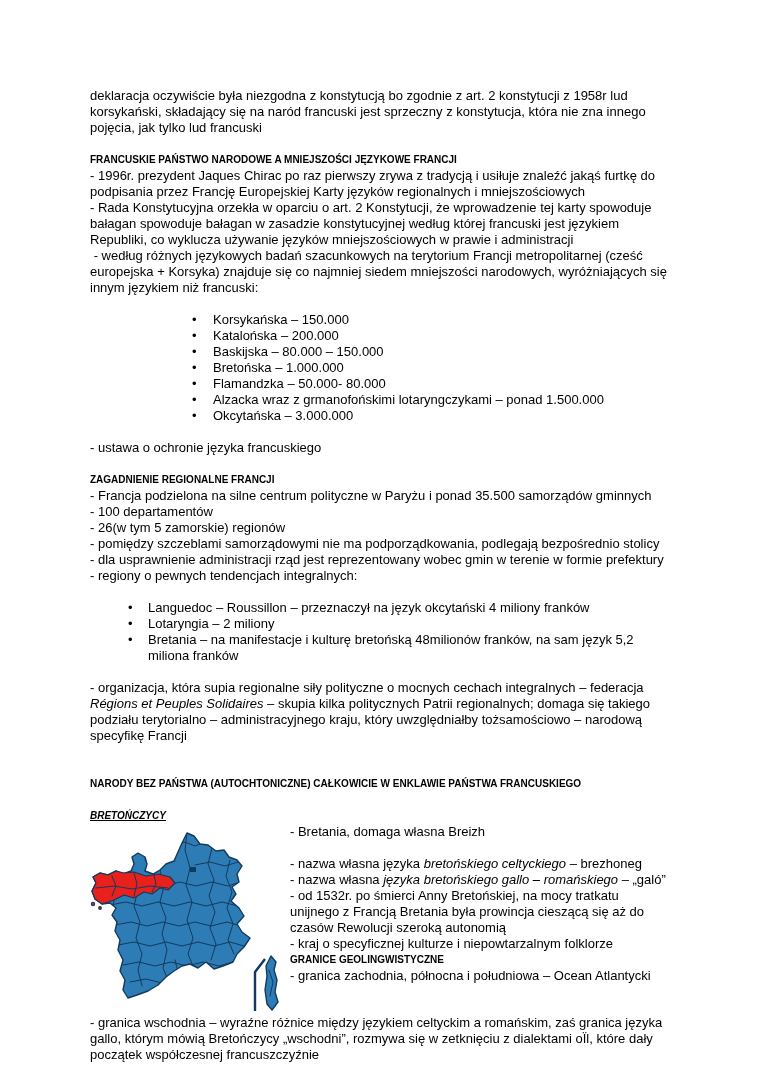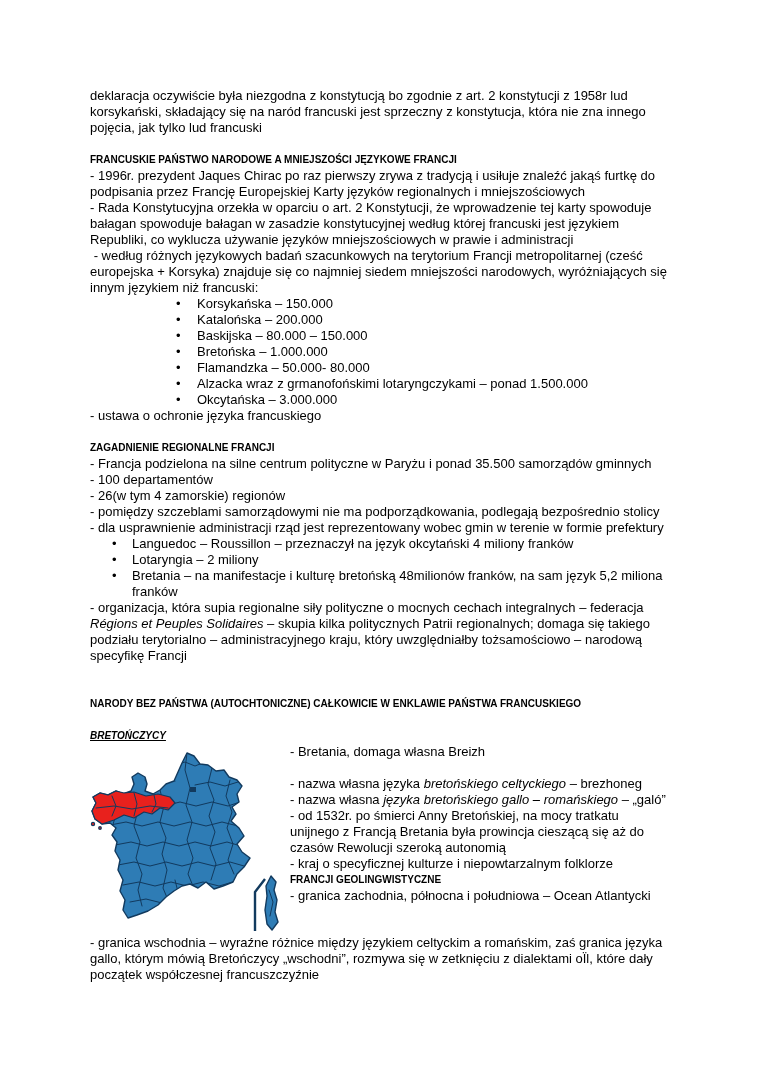--- a/index.html
+++ b/index.html
@@ -17,21 +17,21 @@
     -webkit-font-smoothing:antialiased;
   }
   .page{padding:88px 90px 0 90px;width:580px;}
   p{margin:0;}
   .pre{white-space:pre-wrap;}
   .blank{height:16px;}
   .blank2{height:32px;}
   h2,h3,h4{font-size:10px;line-height:16px;margin:0;font-weight:bold;}
   .title-underline-italic{font-style:italic;text-decoration:underline;}
   em.doc-italic{}
-  ul{margin:0;padding:0;list-style:none;}
+  ul{margin:16px;padding:0;list-style:none;}
   ul.list-deep li{position:relative;padding-left:107px;}
   ul.list-deep li::before{content:"•";position:absolute;left:86px;top:0;}
   ul.list-shallow li{position:relative;padding-left:42px;}
   ul.list-shallow li::before{content:"•";position:absolute;left:22px;top:0;}
   .breton-body{overflow:visible;}
   .map-wrap{float:left;width:192px;height:185px;margin:6px 8px 0 0;}
   .clear{clear:both;}
   svg{display:block;}
   .fr-land{fill:var(--map-blue);stroke:var(--map-border);stroke-width:1.4;stroke-linejoin:round;}
   .fr-mesh{fill:none;stroke:var(--map-border);stroke-width:1;stroke-linejoin:round;stroke-linecap:round;}
@@ -63,23 +63,24 @@
     <li>Okcytańska – 3.000.000</li>
   </ul>
 
   <p>- ustawa o ochronie języka francuskiego</p>
 
   <div class="blank"></div>
 
   <h2>ZAGADNIENIE REGIONALNE FRANCJI</h2>
   <p>- Francja podzielona na silne centrum polityczne w Paryżu i  ponad 35.500 samorządów gminnych</p>
   <p>- 100 departamentów</p>
-  <p>- 26(w tym 4 zamorskie) regionów</p>
+  <p>- 26(w tym 5 zamorskie) regionów</p>
   <p>- pomiędzy szczeblami samorządowymi nie ma podporządkowania, podlegają bezpośrednio stolicy</p>
   <p>- dla usprawnienie administracji rząd jest reprezentowany wobec gmin w terenie w formie prefektury</p>
+  <p>- regiony o pewnych tendencjach integralnych:</p>
 
   <ul class="list-shallow">
     <li>Languedoc – Roussillon – przeznaczył na język okcytański 4 miliony franków</li>
     <li>Lotaryngia – 2 miliony</li>
     <li>Bretania – na manifestacje i kulturę bretońską 48milionów franków, na sam język 5,2 miliona franków</li>
   </ul>
 
   <p><span>- organizacja, która supia regionalne siły polityczne o mocnych cechach integralnych – federacja </span><em class="doc-italic">Régions et Peuples Solidaires</em><span> – skupia kilka politycznych Patrii regionalnych; domaga się takiego podziału terytorialno – administracyjnego kraju, który uwzględniałby tożsamościowo – narodową specyfikę Francji</span></p>
 
   <div class="blank2"></div>
@@ -138,19 +139,19 @@
       </svg>
     </div>
 
     <p>- Bretania, domaga własna Breizh</p>
     <div class="blank"></div>
     <p><span>- nazwa własna języka </span><em class="doc-italic">bretońskiego celtyckiego</em><span> – brezhoneg</span></p>
     <p><span>- nazwa własna </span><em class="doc-italic">języka bretońskiego gallo – romańskiego</em><span> – „galó”</span></p>
     <p>- od 1532r. po śmierci Anny Bretońskiej, na mocy tratkatu unijnego z Francją Bretania była prowincja cieszącą się aż do czasów Rewolucji szeroką autonomią</p>
     <p>- kraj o specyficznej kulturze i niepowtarzalnym folklorze</p>
 
-    <h4>FRANCJI GEOLINGWISTYCZNE</h4>
+    <h4>GRANICE GEOLINGWISTYCZNE</h4>
     <p>- granica zachodnia, północna i południowa – Ocean Atlantycki</p>
   </div>
 
   <p class="clear">- granica wschodnia – wyraźne różnice między językiem celtyckim a romańskim, zaś granica języka gallo, którym mówią Bretończycy „wschodni”, rozmywa się w zetknięciu z dialektami oÏl, które dały początek współczesnej francuszczyźnie</p>
 
 </div>
 
 </body></html>

